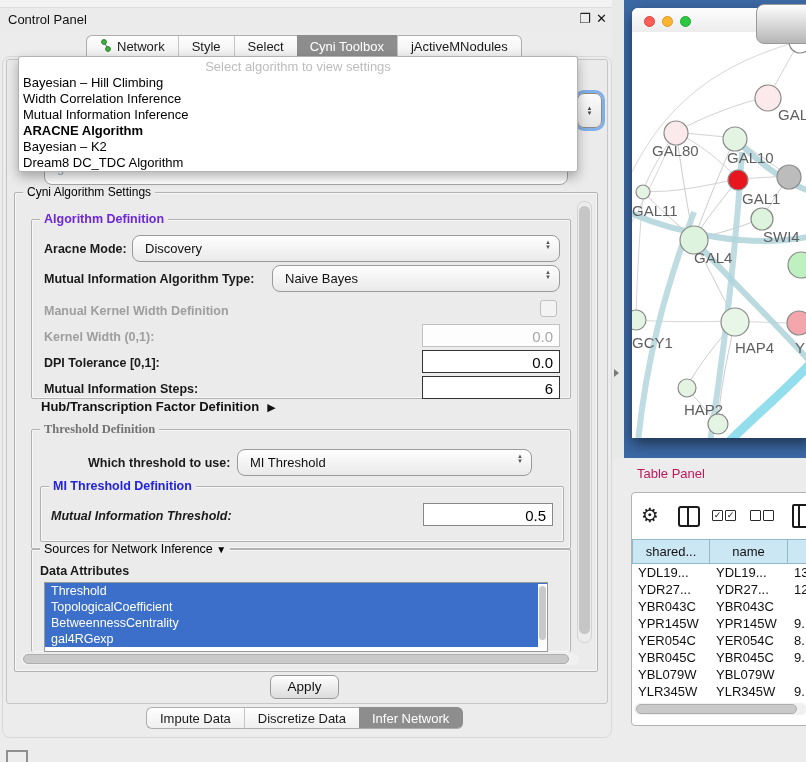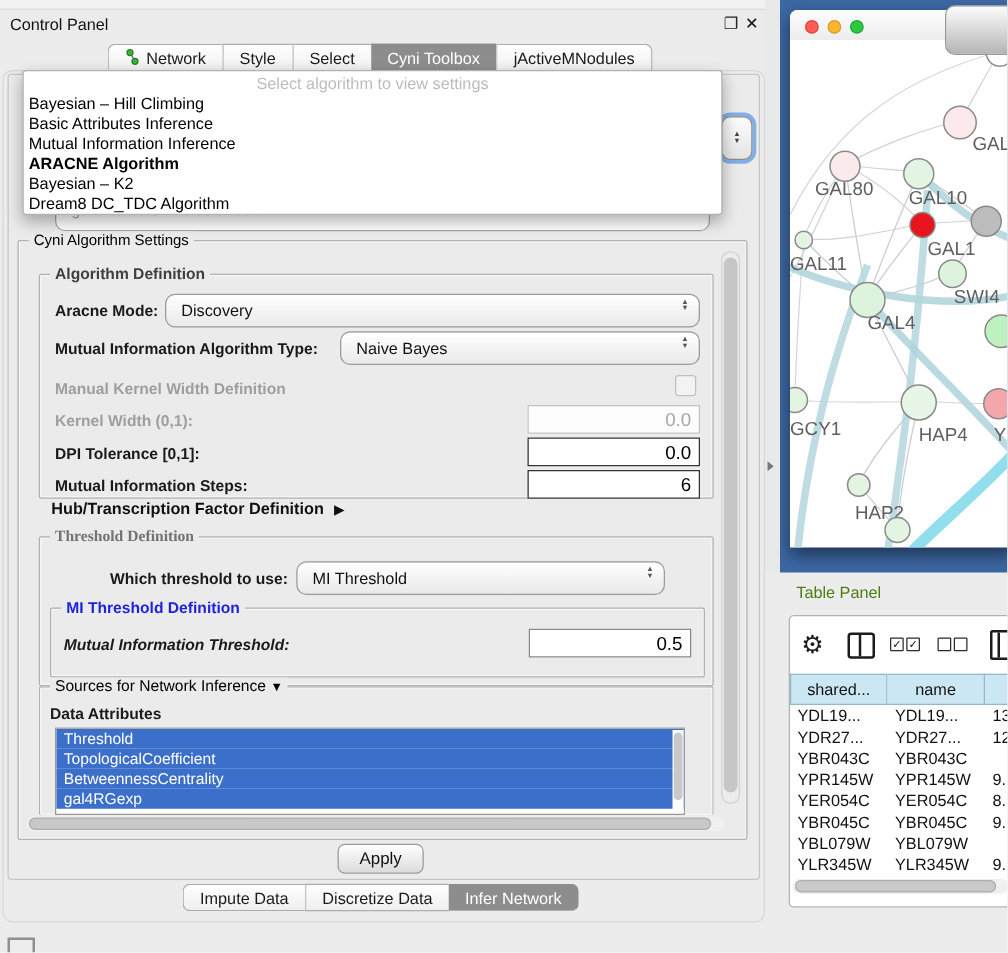--- a/index.html
+++ b/index.html
@@ -90,21 +90,21 @@
   .netwindow{position:absolute;left:8px;top:8px;width:180px;height:430px;background:#fff;border-radius:6px 6px 0 0;
              box-shadow:0 6px 14px rgba(0,0,0,.5);}
   .titlebar{position:absolute;left:0;top:0;width:100%;height:24px;background:linear-gradient(#fdfdfd,#ececec);border-radius:6px 6px 0 0;}
   .light{position:absolute;top:8px;width:11px;height:11px;border-radius:50%;box-sizing:border-box;}
   .graybar{position:absolute;left:132px;top:4px;width:60px;height:38px;border:1px solid #9a9a9a;border-radius:8px 0 0 8px;
            background:linear-gradient(#fdfdfd,#b5b5b5);}
   .netcanvas{position:absolute;left:0;top:24px;}
 
   
   .tp-bg{left:612px;top:458px;width:194px;height:304px;background:#ececec;}
-  .tp-title{left:637px;top:466px;font-size:13px;color:#4d7c0f;}
+  .tp-title{left:637px;top:466px;font-size:13px;color:#be185d;}
   .tp-box{left:631px;top:492px;width:179px;height:232px;background:#fff;border:1px solid #b3b3b3;border-radius:4px;overflow:hidden;}
   .tp-gear{position:absolute;left:9px;top:10px;font-size:20px;color:#1b1b1b;}
   .tp-cols{position:absolute;left:46px;top:13px;width:18px;height:17px;border:2px solid #1b1b1b;border-radius:3px;}
   .tp-cols:before{content:"";position:absolute;left:7px;top:0;bottom:0;width:2px;background:#1b1b1b;}
   .ck{position:absolute;width:9px;height:9px;border:1.5px solid #2a2a2a;border-radius:1px;font-size:9px;line-height:8px;color:#111;text-align:center;}
   .tp-part{position:absolute;left:160px;top:11px;width:18px;height:20px;border:2px solid #1b1b1b;border-radius:2px;}
   .tp-part:before{content:"";position:absolute;left:4px;top:0;bottom:0;width:2px;background:#1b1b1b;}
   .tp-header{position:absolute;left:0px;top:46px;height:25px;display:flex;}
   .tp-hcell{box-sizing:border-box;background:#cbe7f3;border:1px solid #93b8ca;border-left:none;font-size:13px;color:#111;
             display:flex;align-items:center;justify-content:center;overflow:hidden;}
@@ -155,37 +155,37 @@
   </div>
   <div class="abs focus-combo">
     <span>▲</span>
     <span>▼</span>
   </div>
 
   <div class="abs popup">
     <div class="ph">Select algorithm to view settings</div>
     <div id="popupItems">
         <div class="item">Bayesian – Hill Climbing</div>
-        <div class="item">Basic Attributes Inference</div>
+        <div class="item">Width Correlation Inference</div>
         <div class="item">Mutual Information Inference</div>
         <div class="item bold">ARACNE Algorithm</div>
         <div class="item">Bayesian – K2</div>
         <div class="item">Dream8 DC_TDC Algorithm</div>
       </div>
   </div>
 
   <div class="groupbox" style="left:14px;top:192px;width:582px;height:478px;">
     <span class="gtitle">Cyni Algorithm Settings</span>
 
     <div class="vscroll" style="right:5px;top:8px;width:13px;height:440px;">
       <div class="thumb"></div>
     </div>
 
     <div class="groupbox" style="left:16px;top:26px;width:538px;height:178px;">
-      <span class="gtitle bold" style="color:#404040;text-align:center;">Algorithm Definition</span>
+      <span class="gtitle bold" style="color:#6d28d9;text-align:center;">Algorithm Definition</span>
 
       <span class="lbl b" style="left:12px;top:22px;">Aracne Mode:</span>
       <div class="combo" style="left:100px;top:15px;width:428px;">
         <span class="txt">Discovery</span>
         <span class="stepper">
             <span>▲</span>
             <span>▼</span>
           </span>
       </div>
 

